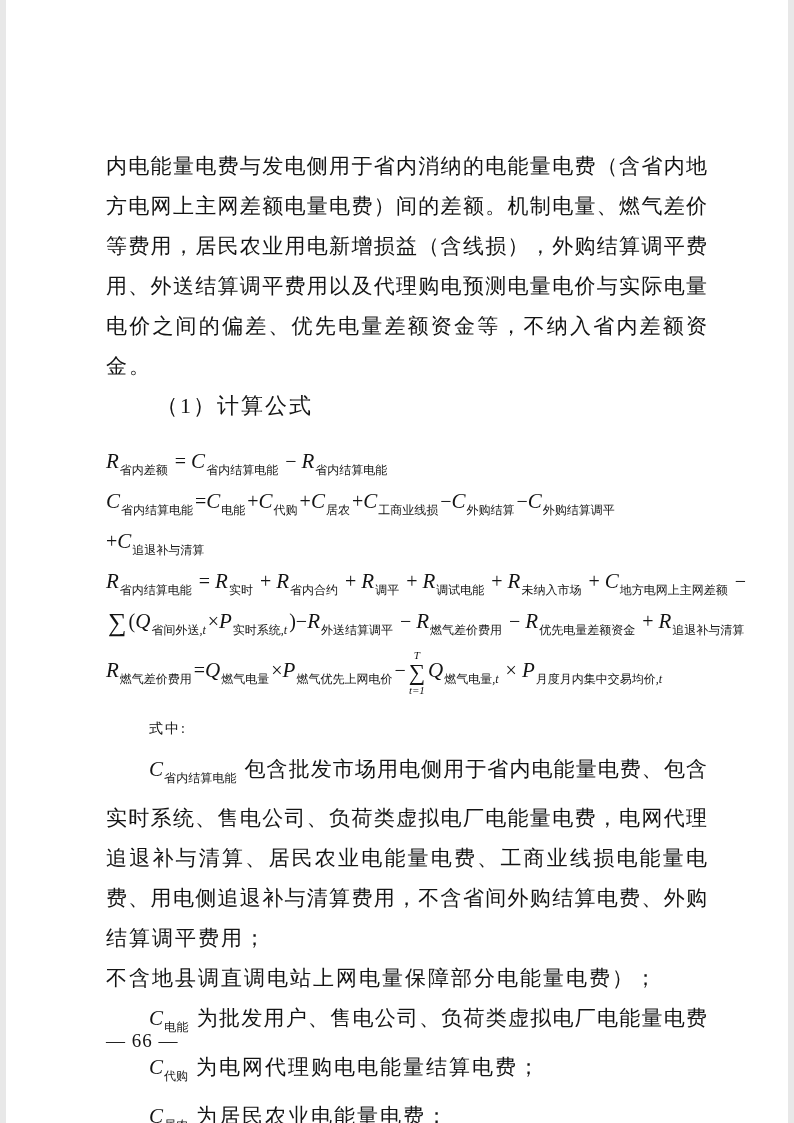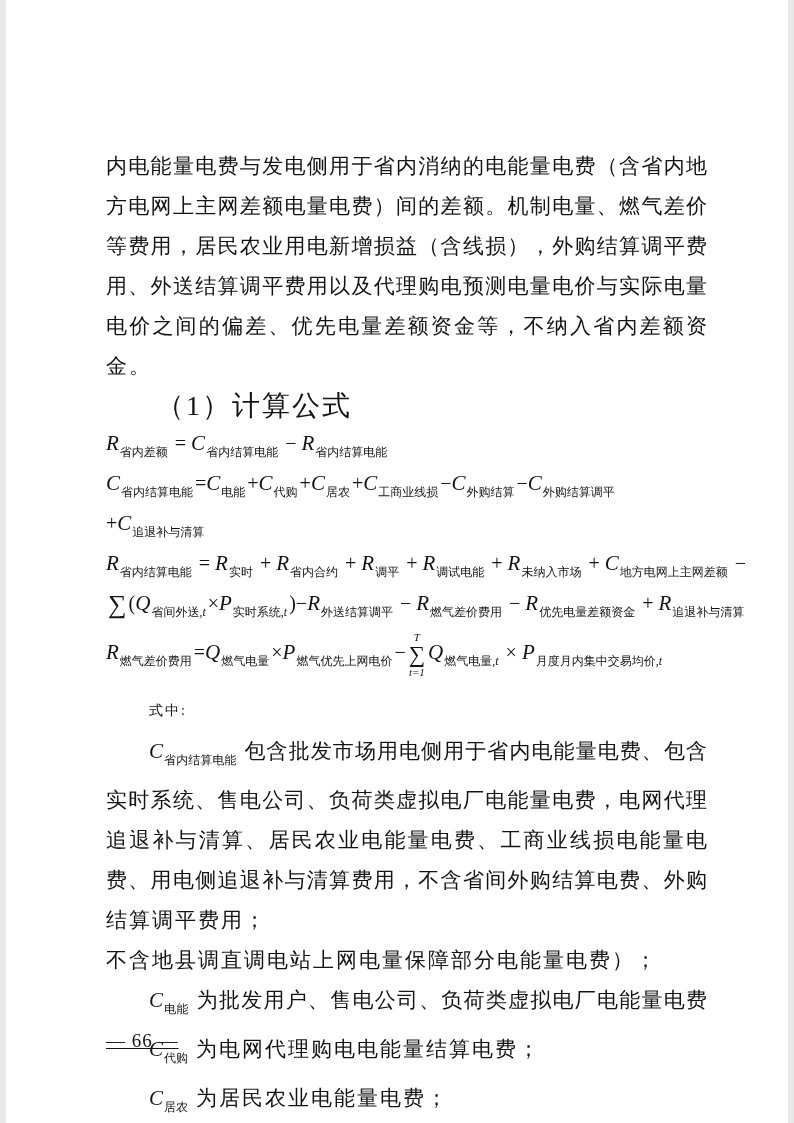--- a/index.html
+++ b/index.html
@@ -27,27 +27,27 @@
   .bline.just{
     white-space:normal;
     text-align:justify;
     text-align-last:justify;
     letter-spacing:1px;
   }
   .bline.left{letter-spacing:2px;}
   .indent{display:inline-block;width:43px;}
   
   .heading{
-    font-size:28px;
+    font-size:22px;
     line-height:40px;
     padding-left:50px;
     letter-spacing:2px;
   }
   
-  .formula-block{margin-top:2px;}
+  .formula-block{margin-top:20px;}
   .formula-line{
     font-size:21px;
     line-height:31px;
     white-space:nowrap;
   }
   .formula-line.tall{line-height:48px;}
   .fvar i{
     font-family:"Liberation Serif",serif;
     font-style:italic;
     font-size:22px;
@@ -108,21 +108,20 @@
     letter-spacing:0;
   }
   .sym .fsub{vertical-align:-6px;}
   .footer{
     position:absolute;
     left:100px;
     top:1030px;
     font-size:19px;
     letter-spacing:1px;
     white-space:pre;
-    text-decoration:underline;
   }
 </style>
 </head>
 <body>
 
 <div class="page">
   <div class="content">
 
     <div id="intro">
         <div class="bline just">内电能量电费与发电侧用于省内消纳的电能量电费（含省内地</div>

